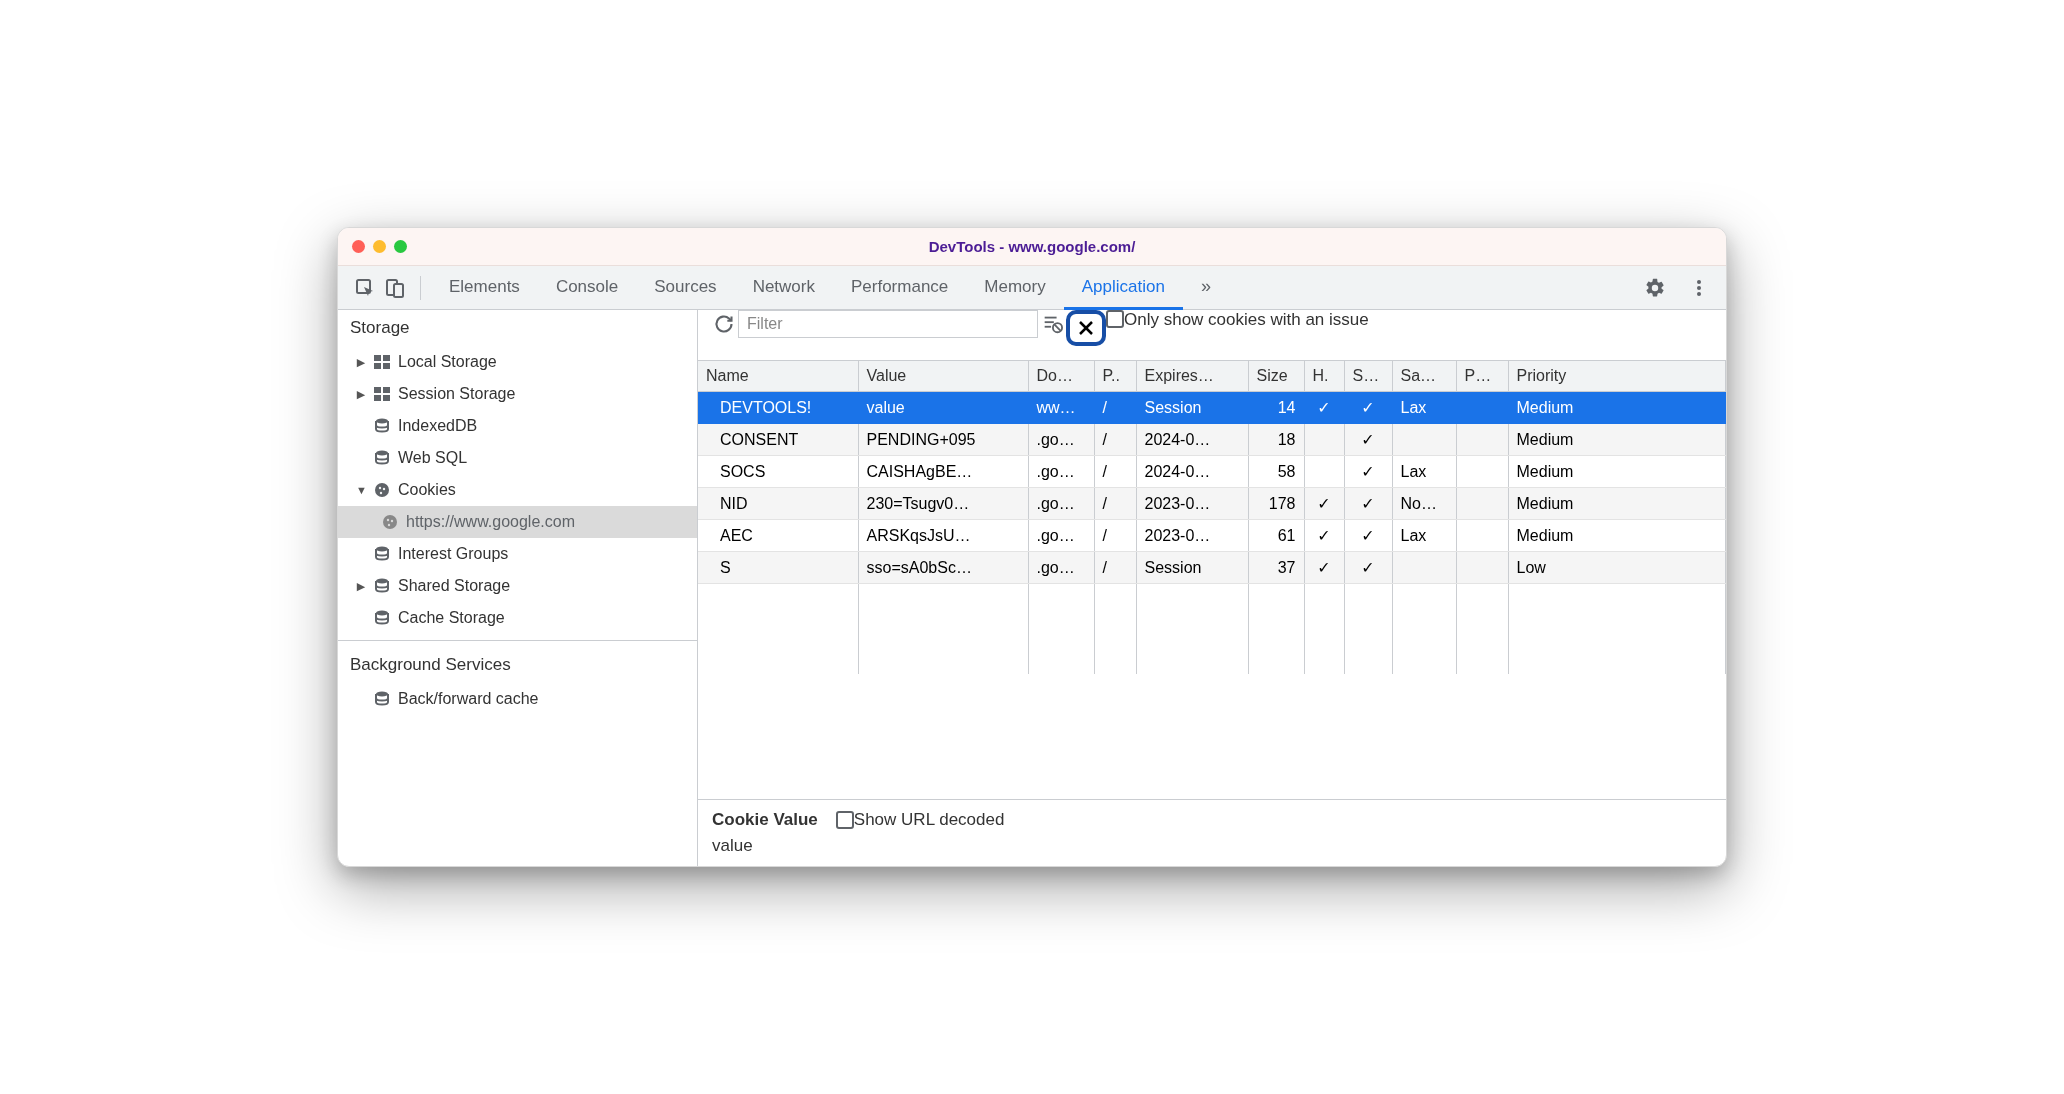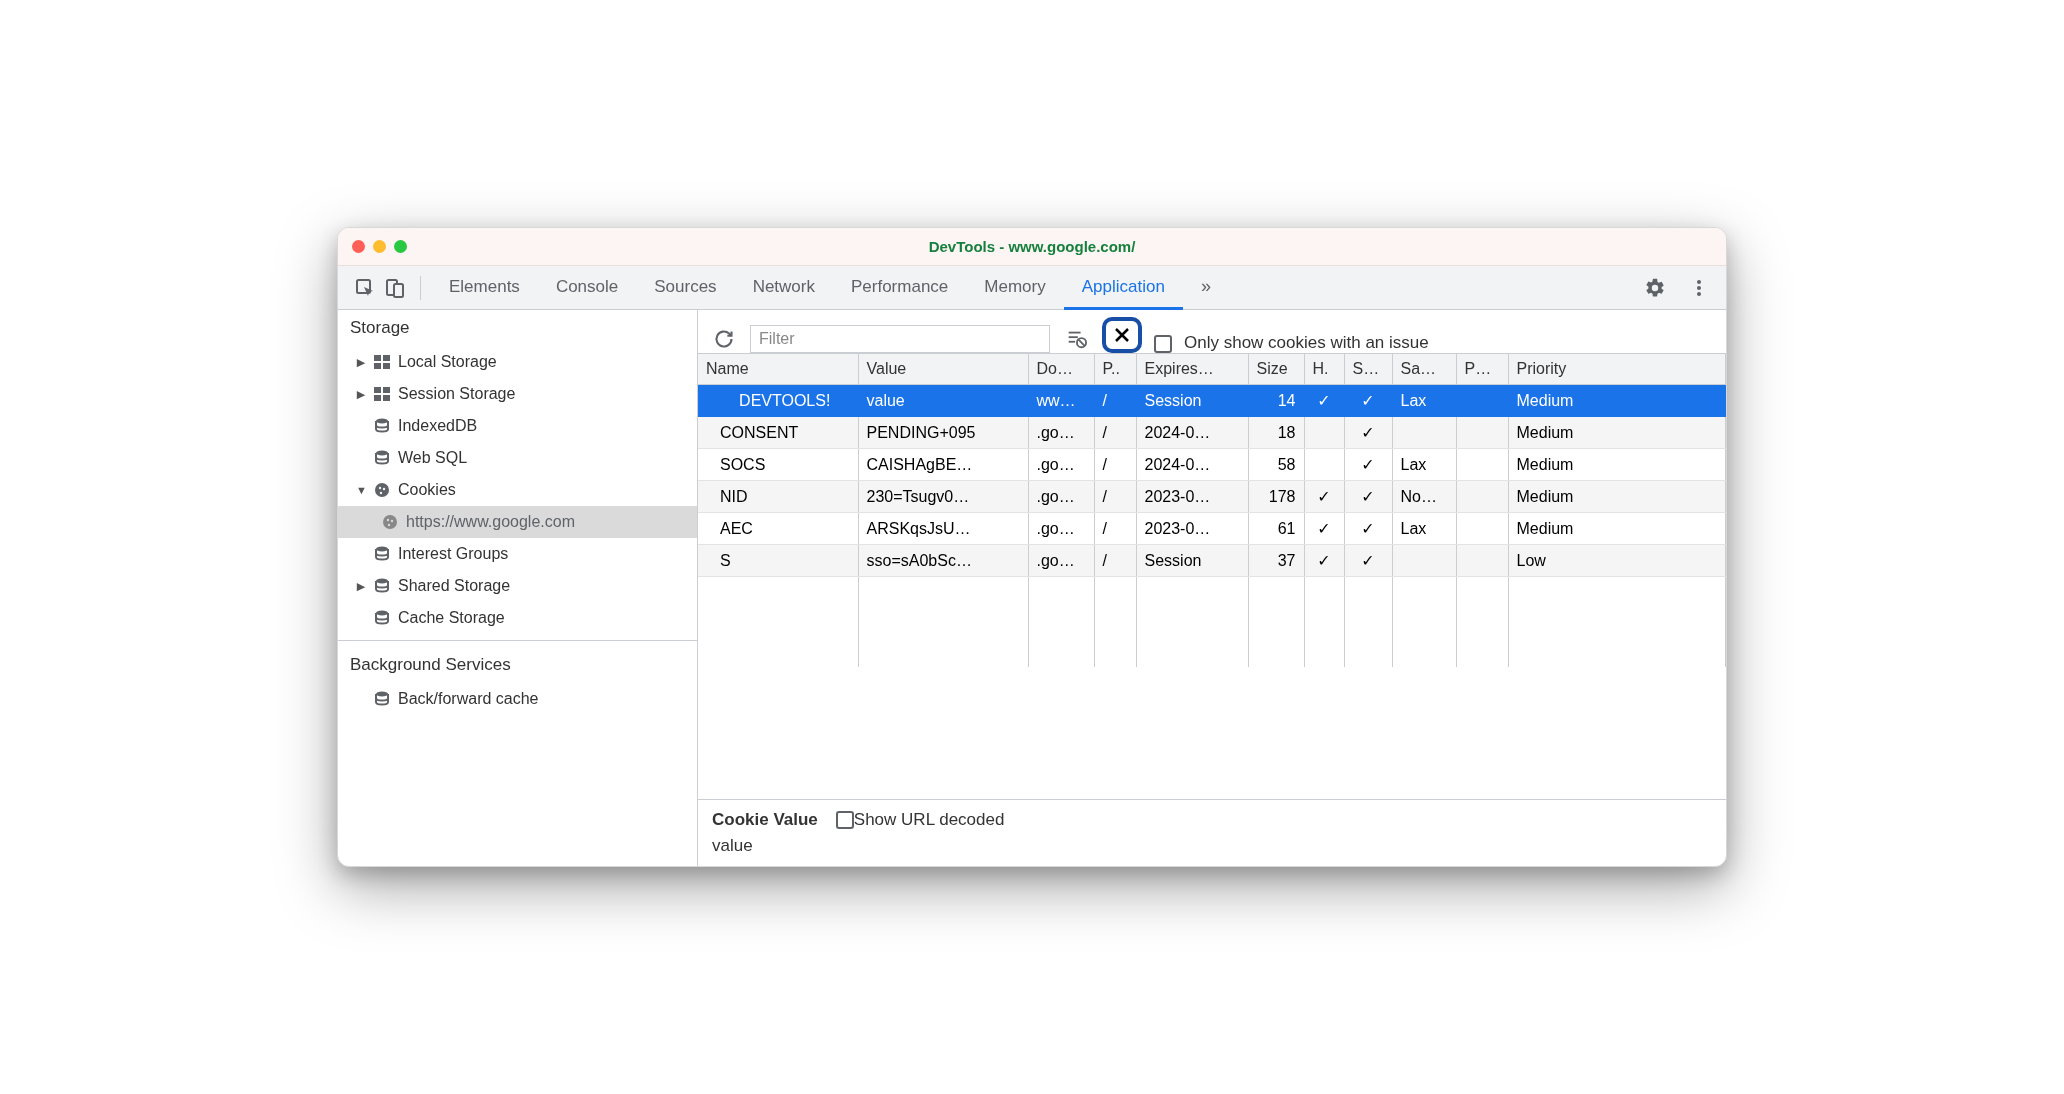--- a/index.html
+++ b/index.html
@@ -29,21 +29,21 @@
   position: relative;
   border-bottom: 1px solid #eadedb;
 }
 .traffic { display: flex; gap: 8px; }
 .dot { width: 13px; height: 13px; border-radius: 50%; }
 .dot.red { background: #ff5f57; }
 .dot.yellow { background: #febc2e; }
 .dot.green { background: #28c840; }
 .title {
   position: absolute; left: 0; right: 0; text-align: center;
-  font-size: 15px; font-weight: 600; color: #15803d;
+  font-size: 15px; font-weight: 600; color: #4c1d95;
   pointer-events: none;
 }
 .tabs {
   height: 44px;
   background: #f1f3f4;
   border-bottom: 1px solid #cacdd1;
   display: flex;
   align-items: center;
   padding: 0 12px;
   gap: 0;
@@ -86,26 +86,25 @@
   cursor: pointer;
   white-space: nowrap;
 }
 .tree-item.child { padding-left: 42px; }
 .tree-item.selected { background: #dadada; color: #5f6368; }
 .tree-item .arrow { width: 10px; font-size: 11px; color: #555; display: inline-block; text-align:center;}
 .tree-item .icn { width: 20px; display: flex; align-items: center; justify-content: center; color: #5f6368; }
 .divider { height: 1px; background: #cacdd1; margin: 6px 0; }
 .content { flex: 1; display: flex; flex-direction: column; }
 .toolbar {
-  height: 44px;
+  height: 51px;
   border-bottom: 1px solid #cacdd1;
   display: flex;
-  align-items: flex-end;
+  align-items: flex-start;
   padding: 0 12px;
-  gap: 12px;
   background: #fff;
 }
 .toolbar .ibtn { width: 28px; height: 28px; display:flex; align-items:center; justify-content:center; color:#5f6368; cursor:pointer; }
 .filter {
   width: 300px; height: 28px; border: 1px solid #cacdd1; border-radius: 0;
   padding: 0 8px; font-size: 16px; color: #333;
   background: #fff;
 }
 .filter::placeholder { color: #888; }
 .highlight-btn {
@@ -383,21 +382,21 @@
                 <th>Size</th>
                 <th>H.</th>
                 <th>S…</th>
                 <th>Sa…</th>
                 <th>P…</th>
                 <th>Priority</th>
               </tr>
             </thead>
           <tbody id="tbody">
               <tr class="sel">
-                <td style="padding-left: 22px; text-align: center;">DEVTOOLS!</td>
+                <td style="padding-left: 22px;">DEVTOOLS!</td>
                 <td>value</td>
                 <td>ww…</td>
                 <td>/</td>
                 <td>Session</td>
                 <td class="num">14</td>
                 <td class="c">✓</td>
                 <td class="c">✓</td>
                 <td>Lax</td>
                 <td></td>
                 <td>Medium</td>

